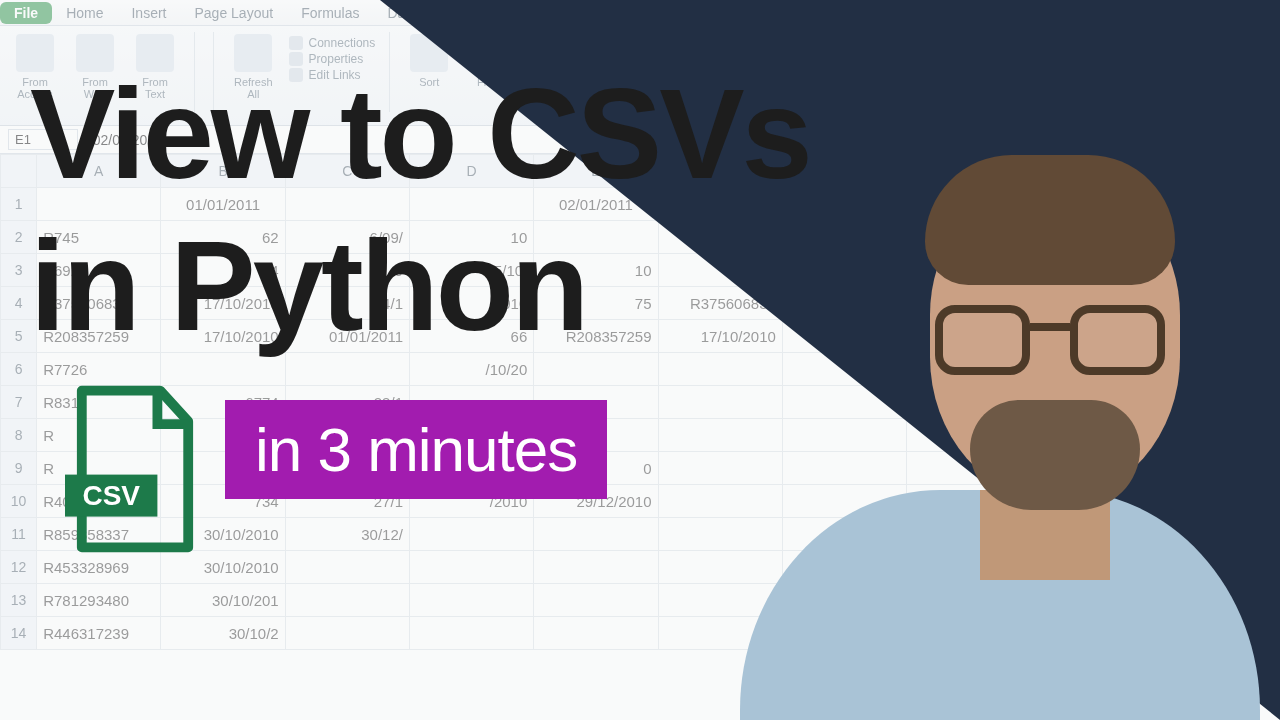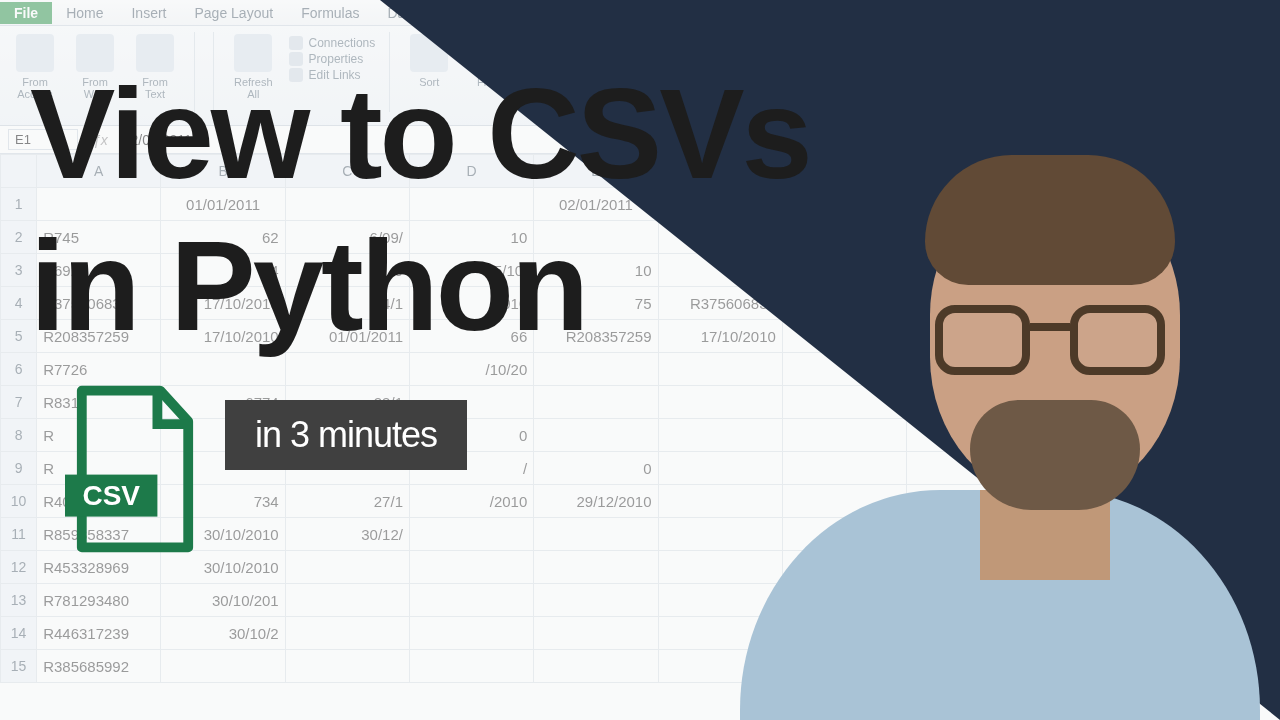--- a/index.html
+++ b/index.html
@@ -18,21 +18,21 @@
   background:#fff;
 }
 
 .ribbon-tabs {
   display:flex; align-items:center;
   height:26px; font-size:14px;
   background:linear-gradient(#fdfefe,#f2f5f7);
   border-bottom:1px solid #c9d4de;
 }
 .ribbon-tab {
-  padding:3px 14px; color:#4a5a68;
+  padding:3px 14px; color:#4a5a68;border-radius:6px;
 }
 .ribbon-tab.active {
   background:#1a8a3a; color:#fff; font-weight:600;
 }
 
 .ribbon-cmds {
   height:100px;
   display:flex; align-items:flex-start;
   padding:6px 2px 0 10px;
   background:linear-gradient(#f8fbfd,#eef3f7);
@@ -51,21 +51,21 @@
 .cmd-label { font-size:11px; text-align:center; line-height:1.1; white-space:pre-line; }
 .cmd-sep { width:1px; height:80px; background:#d0dae2; margin:0 4px; }
 .mini-list { display:flex; flex-direction:column; gap:2px; font-size:12px; }
 .mini-item { display:flex; align-items:flex-end; gap:6px; }
 .mini-dot { width:14px; height:14px; background:#cfd9e2; border-radius:3px; }
 
 .formula-bar {
   display:flex; align-items:center;
   height:28px; font-size:14px;
   background:#fff; border-bottom:1px solid #c9d4de;
-  padding:0 8px; gap:15px;
+  padding:0 8px; gap:0;
 }
 .name-box { width:70px; border:1px solid #c9d4de; padding:2px 6px; font-size:13px; }
 .fx { color:#888; font-style:italic; }
 
 .sheet {
   background:#fff;
   font-size:15px; color:#2e2e2e;
 }
 .sheet table { border-collapse:collapse; width:100%; table-layout:fixed; }
 .sheet th, .sheet td {
@@ -149,23 +149,23 @@
   font-weight:700;
   color:#1d1d1d;
   letter-spacing:-3px;
   z-index:40;
 }
 .title1 { top:70px; left:30px; font-size:128px; line-height:1; }
 .title2 { top:222px; left:30px; font-size:128px; line-height:1; }
 
 .badge {
   position:absolute; top:400px; left:225px;
-  background:#404040; color:#fff;
+  background:#a21caf; color:#fff;
   padding:14px 30px;
-  font-size:36px; font-weight:500;
+  font-size:62px; font-weight:500;
   letter-spacing:-1px;
   z-index:40;
 }
 
 
 .csv-icon {
   position:absolute; top:384px; left:65px;
   width:140px; height:170px; z-index:40;
 }
 .csv-icon svg { width:100%; height:100%; }
@@ -465,33 +465,20 @@
             <td class="">30/10/2</td>
             <td class=""></td>
             <td class=""></td>
             <td class=""></td>
             <td class=""></td>
             <td class=""></td>
             <td class=""></td>
             <td class=""></td>
             <td class=""></td>
           </tr>
-          <tr>
-            <th>15</th>
-            <td class="text-left">R385685992</td>
-            <td class=""></td>
-            <td class=""></td>
-            <td class=""></td>
-            <td class=""></td>
-            <td class=""></td>
-            <td class=""></td>
-            <td class=""></td>
-            <td class=""></td>
-            <td class=""></td>
-          </tr>
         </tbody>
     </table>
   </div>
 
 </div>
 
 <div class="triangle"></div>
 
 <div class="person">
   <div class="shirt"></div>

